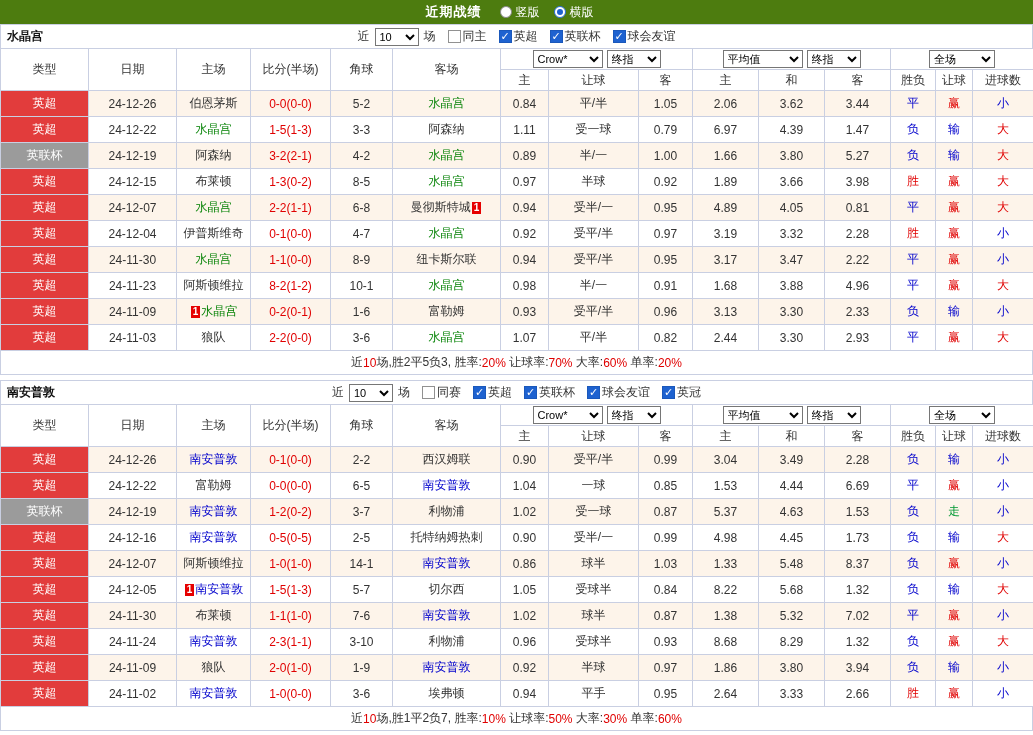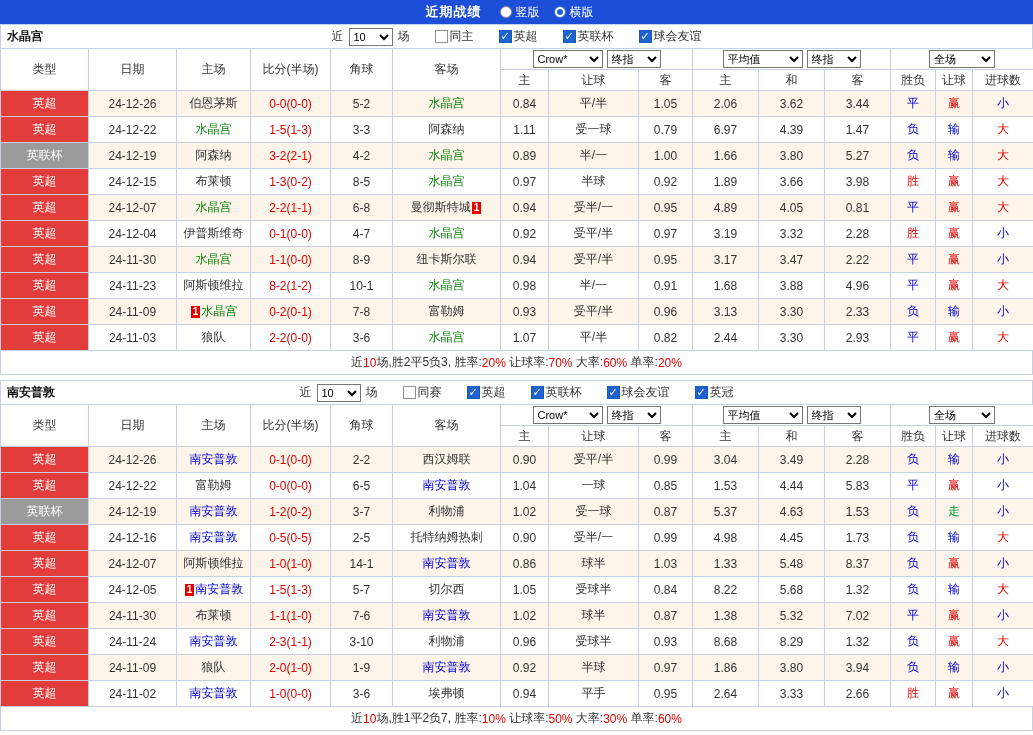--- a/index.html
+++ b/index.html
@@ -1,30 +1,30 @@
 <!DOCTYPE html>
 <html><head>
 <meta charset="utf-8">
 <style>
   *{margin:0;padding:0;box-sizing:border-box}
   html,body{background:#fff}
   body{width:1033px;font-family:"Liberation Sans","DejaVu Sans",sans-serif;font-size:12px;color:#333}
   .page{width:1033px}
-  .topbar{height:24px;background:#1d4ed8;display:flex;align-items:center;justify-content:center;gap:18px}
+  .topbar{height:24px;background:#4d7c0f;display:flex;align-items:center;justify-content:center;gap:18px}
   .topbar-title{color:#ffffff;font-weight:bold;font-size:13px;letter-spacing:1px}
   .radio-group{display:inline-flex;align-items:center}
   .radiowrap{display:inline-flex;align-items:center;gap:4px;color:#fff;cursor:pointer;margin-right:14px}
   .radio{width:12px;height:12px;border-radius:50%;background:#fff;border:1px solid #8a8a8a;display:inline-block;position:relative}
   .radio.on{border-color:#2a6fd6}
   .radio.on::after{content:"";position:absolute;left:2px;top:2px;width:6px;height:6px;border-radius:50%;background:#1e62d0}
   .section + .section{margin-top:5px}
   .filterbar{position:relative;height:24px;border:1px solid #c9cfe2;border-bottom:none;display:flex;align-items:center;justify-content:center;background:#fff;gap:3px}
   .teamname{position:absolute;left:6px;font-weight:bold;color:#111}
   .filters{display:inline-flex;align-items:center;gap:3px}
-  .cbwrap{display:inline-flex;align-items:center;gap:2px;margin-left:22px;cursor:pointer}
+  .cbwrap{display:inline-flex;align-items:center;gap:2px;margin-left:9px;cursor:pointer}
   .cb{width:13px;height:13px;border:1px solid #919191;background:#fff;display:inline-block;position:relative;flex:none}
   .cb.on{background:#1e62d0;border-color:#1a58bb}
   .cb.on::after{content:"\2713";position:absolute;left:1px;top:-1px;color:#fff;font-size:11px;line-height:13px;font-weight:bold}
   .sel{font-size:11px;height:18px;border:1px solid #767676;background:#fff;font-family:inherit;margin:0 2px}
   .sel-rounds{width:44px}
   .sel-odds{width:70px}
   .sel-time{width:54px}
   .sel-avg{width:80px}
   .sel-scope{width:66px}
   table.grid{width:1033px;border-collapse:collapse;table-layout:fixed}
@@ -259,21 +259,21 @@
             <td>4.96</td>
             <td style="color: rgb(0, 0, 204);">平</td>
             <td style="color: rgb(224, 0, 0);">赢</td>
             <td style="color: rgb(224, 0, 0);">大</td>
           </tr>
           <tr class="odd">
             <td class="league" style="background: rgb(226, 60, 60);">英超</td>
             <td>24-11-09</td>
             <td><span class="rc">1</span><span style="color: rgb(0, 128, 0);">水晶宫</span></td>
             <td class="score">0-2(0-1)</td>
-            <td>7-8</td>
+            <td>1-6</td>
             <td><span>富勒姆</span></td>
             <td>0.93</td>
             <td>受平/半</td>
             <td>0.96</td>
             <td>3.13</td>
             <td>3.30</td>
             <td>2.33</td>
             <td style="color: rgb(0, 0, 204);">负</td>
             <td style="color: rgb(0, 0, 204);">输</td>
             <td style="color: rgb(0, 0, 204);">小</td>
@@ -404,21 +404,21 @@
             <td>24-12-22</td>
             <td><span>富勒姆</span></td>
             <td class="score">0-0(0-0)</td>
             <td>6-5</td>
             <td><span style="color: rgb(0, 0, 204);">南安普敦</span></td>
             <td>1.04</td>
             <td>一球</td>
             <td>0.85</td>
             <td>1.53</td>
             <td>4.44</td>
-            <td>5.83</td>
+            <td>6.69</td>
             <td style="color: rgb(0, 0, 204);">平</td>
             <td style="color: rgb(224, 0, 0);">赢</td>
             <td style="color: rgb(0, 0, 204);">小</td>
           </tr>
           <tr class="odd">
             <td class="league" style="background: rgb(155, 155, 155);">英联杯</td>
             <td>24-12-19</td>
             <td><span style="color: rgb(0, 0, 204);">南安普敦</span></td>
             <td class="score">1-2(0-2)</td>
             <td>3-7</td>

